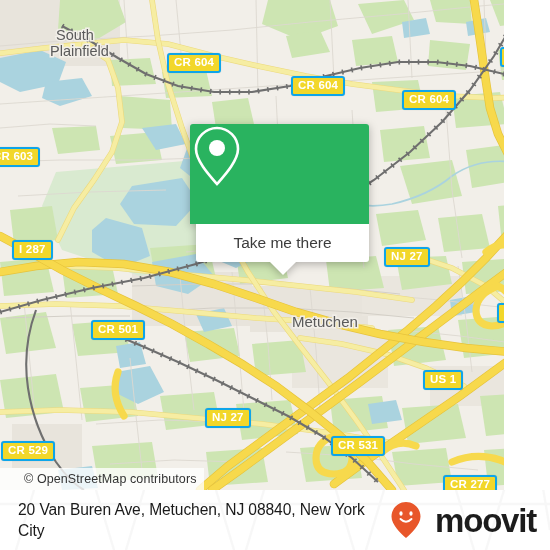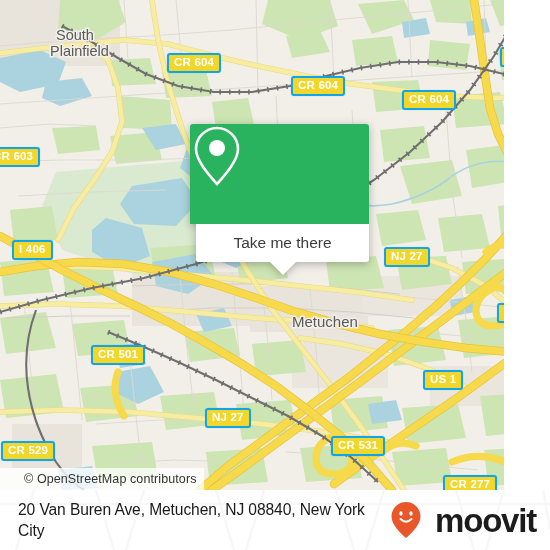--- a/index.html
+++ b/index.html
@@ -366,24 +366,24 @@
         <text x="292" y="327" font-family="Liberation Sans, sans-serif" font-size="15" fill="#5a5a5a" stroke="#f2efe9" stroke-width="3.2" paint-order="stroke">Metuchen</text>
       </g>
     </svg>
 
     <div>
       <div class="shield" style="position:absolute;left:167px;top:53px;"><span>CR 604</span></div>
       <div class="shield" style="position:absolute;left:291px;top:76px;"><span>CR 604</span></div>
       <div class="shield" style="position:absolute;left:402px;top:90px;"><span>CR 604</span></div>
       <div class="shield" style="position:absolute;left:500px;top:47px;"><span>GSP</span></div>
       <div class="shield" style="position:absolute;left:-14px;top:147px;"><span>CR 603</span></div>
-      <div class="shield" style="position:absolute;left:12px;top:240px;"><span>I 406</span></div>
+      <div class="shield" style="position:absolute;left:12px;top:240px;"><span>I 287</span></div>
       <div class="shield" style="position:absolute;left:384px;top:247px;"><span>NJ 27</span></div>
       <div class="shield" style="position:absolute;left:497px;top:303px;"><span>US 1</span></div>
-      <div class="shield" style="position:absolute;left:91px;top:320px;margin-top:25px;"><span>CR 501</span></div>
+      <div class="shield" style="position:absolute;left:91px;top:320px;"><span>CR 501</span></div>
       <div class="shield" style="position:absolute;left:423px;top:370px;"><span>US 1</span></div>
       <div class="shield" style="position:absolute;left:205px;top:408px;"><span>NJ 27</span></div>
       <div class="shield" style="position:absolute;left:331px;top:436px;"><span>CR 531</span></div>
       <div class="shield" style="position:absolute;left:1px;top:441px;"><span>CR 529</span></div>
       <div class="shield" style="position:absolute;left:443px;top:475px;"><span>CR 277</span></div>
     </div>
 
     <div class="attrib">
       <span>© OpenStreetMap contributors</span>
     </div>

